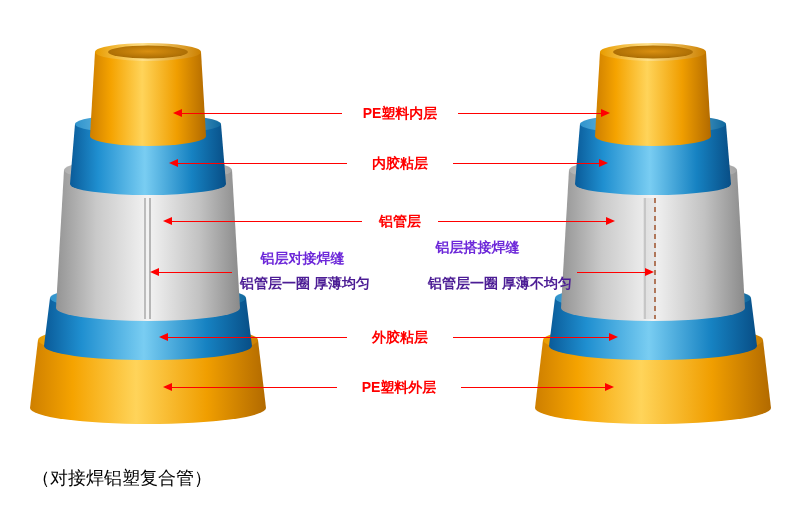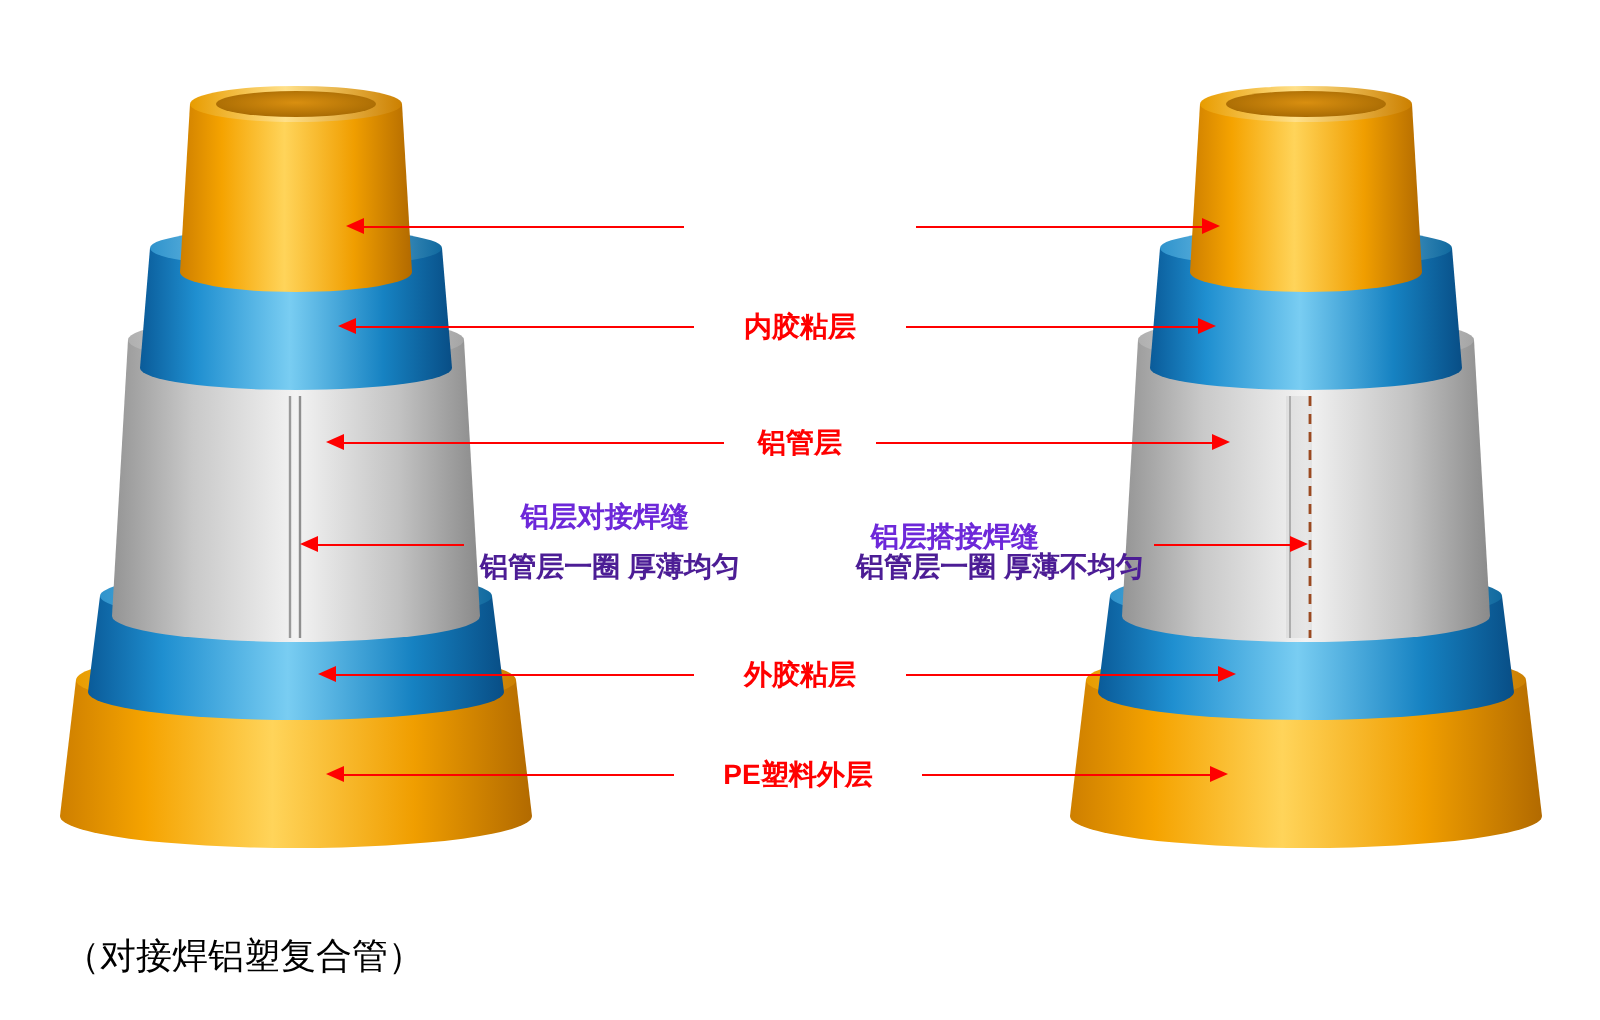--- a/index.html
+++ b/index.html
@@ -132,20 +132,21 @@
       <ellipse cx="120" cy="96" rx="73" ry="10" fill="url(#gBt)"></ellipse>
     </g>
     <g>
       <path d="M67,24 L62,108 A58,10 0 0 0 178,108 L173,24 Z" fill="url(#gO)"></path>
       <ellipse cx="120" cy="24" rx="53" ry="9" fill="url(#gOt)"></ellipse>
       <ellipse cx="120" cy="24" rx="40" ry="6.5" fill="url(#gH)"></ellipse>
     </g>
   </svg>
 
   <div class="arrow head-left" style="left:182px; top:113px; width:160px"></div>
+  <div class="layer-label" style="left:345px; top:104px; width:110px">PE塑料内层</div>
   <div class="arrow head-right" style="left:458px; top:113px; width:143px"></div>
 
   <div class="arrow head-left" style="left:178px; top:163px; width:169px"></div>
   <div class="layer-label" style="left:350px; top:154px; width:100px">内胶粘层</div>
   <div class="arrow head-right" style="left:453px; top:163px; width:146px"></div>
 
   <div class="arrow head-left" style="left:172px; top:221px; width:190px"></div>
   <div class="layer-label" style="left:365px; top:212px; width:70px">铝管层</div>
   <div class="arrow head-right" style="left:438px; top:221px; width:168px"></div>
 
@@ -154,19 +155,19 @@
   <div class="arrow head-right" style="left:453px; top:337px; width:156px"></div>
 
   <div class="arrow head-left" style="left:172px; top:387px; width:165px"></div>
   <div class="layer-label" style="left:340px; top:378px; width:118px">PE塑料外层</div>
   <div class="arrow head-right" style="left:461px; top:387px; width:144px"></div>
 
   <div class="arrow head-left" style="left:159px; top:272px; width:73px"></div>
   <div class="seam-title" style="left:250px; top:249px; width:105px">铝层对接焊缝</div>
   <div class="seam-note" style="left:235px; top:274px; width:135px">铝管层一圈 厚薄均匀</div>
 
-  <div class="seam-title" style="left:425px; top:259px; width:105px">铝层搭接焊缝</div>
+  <div class="seam-title" style="left:425px; top:238px; width:105px">铝层搭接焊缝</div>
   <div class="seam-note" style="left:412px; top:274px; width:160px">铝管层一圈 厚薄不均匀</div>
   <div class="arrow head-right" style="left:577px; top:272px; width:68px"></div>
 
   <div class="caption" style="left:32px;  top:450px">（对接焊铝塑复合管）</div>
 
 </div>
 
 </body></html>

